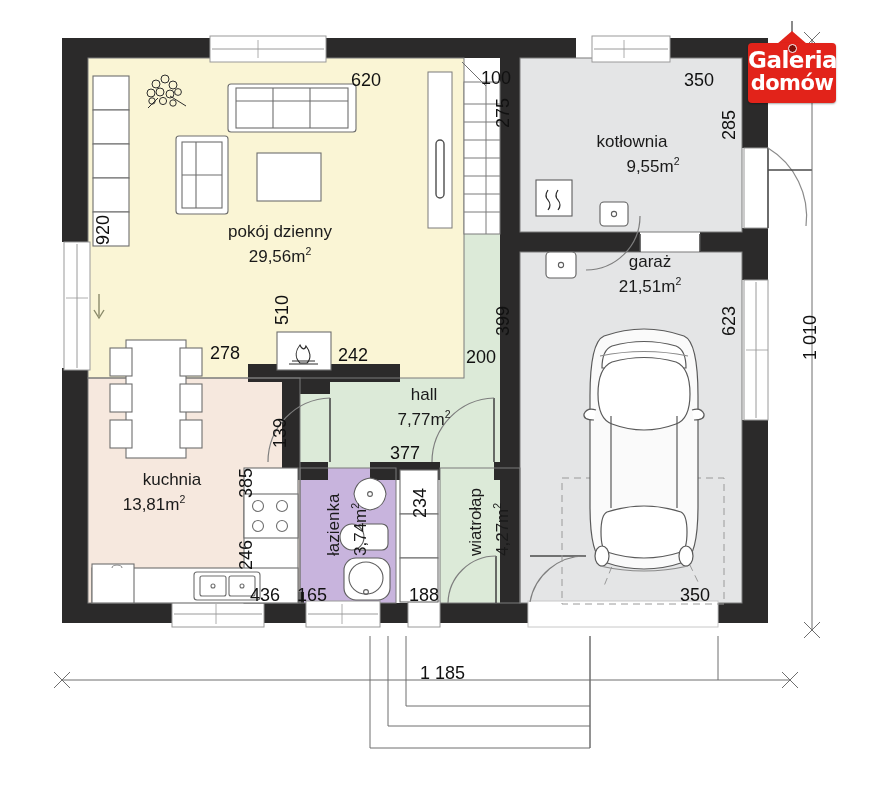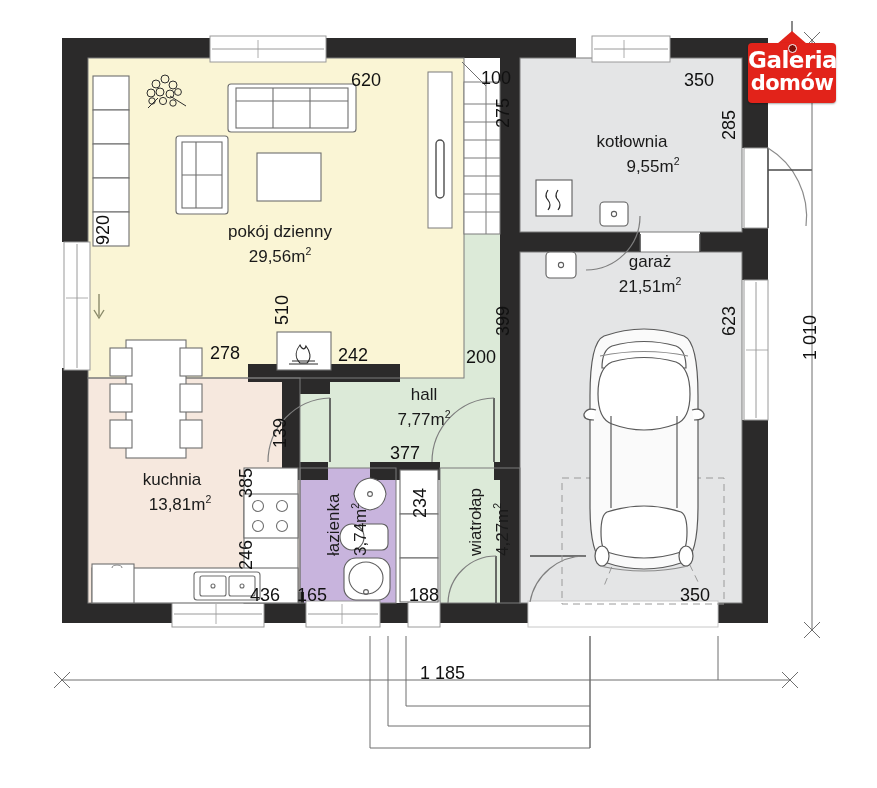--- a/index.html
+++ b/index.html
@@ -385,21 +385,21 @@
   <div class="tag"></div>
   <div class="hole"></div>
   <div class="t1">Galeria</div>
   <div class="t2">domów</div>
 </div>
 
 <div class="lbl room-name ctr" style="left:280px;top:222px;">pokój dzienny</div>
 <div class="lbl room-area ctr" style="left:280px;top:246px;"><span>29,56m</span><sup>2</sup></div>
 
 <div class="lbl room-name ctr" style="left:172px;top:470px;">kuchnia</div>
-<div class="lbl room-area ctr" style="left:180px;top:494px;"><span>13,81m</span><sup>2</sup></div>
+<div class="lbl room-area ctr" style="left:154px;top:494px;"><span>13,81m</span><sup>2</sup></div>
 
 <div class="lbl room-name ctr" style="left:424px;top:385px;">hall</div>
 <div class="lbl room-area ctr" style="left:424px;top:409px;"><span>7,77m</span><sup>2</sup></div>
 
 <div class="lbl room-name vlbl" style="left:324px;top:556px;">łazienka</div>
 <div class="lbl room-area vlbl" style="left:350px;top:556px;"><span>3,74m</span><sup>2</sup></div>
 
 <div class="lbl room-name vlbl" style="left:466px;top:556px;">wiatrołap</div>
 <div class="lbl room-area vlbl" style="left:492px;top:556px;"><span>4,27m</span><sup>2</sup></div>
 

